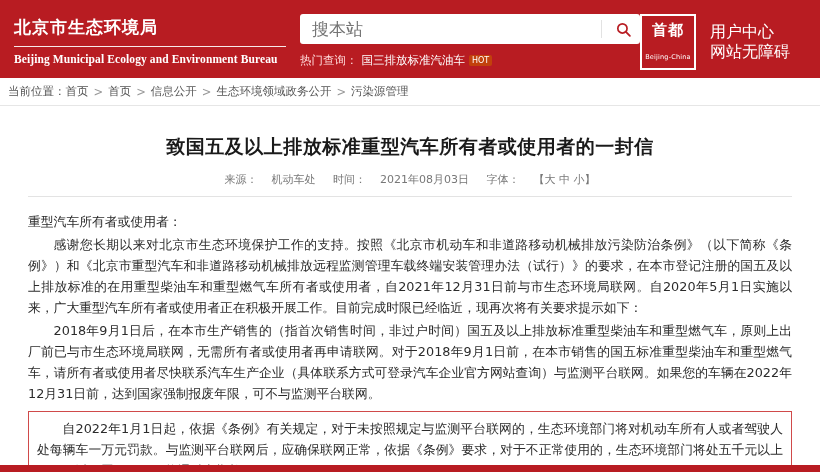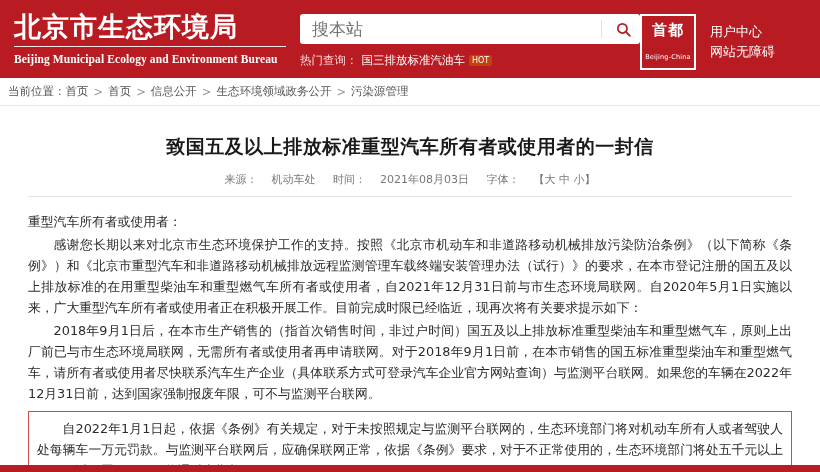--- a/index.html
+++ b/index.html
@@ -20,21 +20,21 @@
     align-items: stretch;
     position: relative;
   }
   .header-logo {
     width: 300px;
     padding: 10px 0 0 14px;
     color: #fff;
     flex: 0 0 auto;
   }
   .logo-cn {
-    font-size: 27px;
+    font-size: 17px;
     font-weight: bold;
     letter-spacing: 1px;
     line-height: 34px;
     font-family: "DejaVu Sans", sans-serif;
   }
   .logo-en {
     font-size: 11.5px;
     font-weight: bold;
     line-height: 16px;
     margin-top: 4px;
@@ -112,21 +112,21 @@
   .seal {
     width: 56px; height: 56px;
     border: 2px solid #fff;
     color: #fff;
     display:flex; flex-direction:column; align-items:center; justify-content:center;
     font-family: "DejaVu Sans", sans-serif;
     margin-right: 14px;
   }
   .seal-cn { font-size: 15px; font-weight: bold; line-height: 15px; letter-spacing:1px;}
   .seal-en { font-size: 6.5px; margin-top: 15px; letter-spacing:.2px;}
-  .header-links { color:#fff; font-size: 13px; line-height: 20px; font-family: "DejaVu Sans", sans-serif;}
+  .header-links { color:#fff; font-size: 16px; line-height: 20px; font-family: "DejaVu Sans", sans-serif;}
   .header-links div { cursor: pointer; }
 
   
   .crumb-wrap {
     height: 28px;
     border-bottom: 1px solid #e6e6e6;
     display: flex;
     align-items: center;
     padding-left: 8px;
     font-size: 11.5px;

